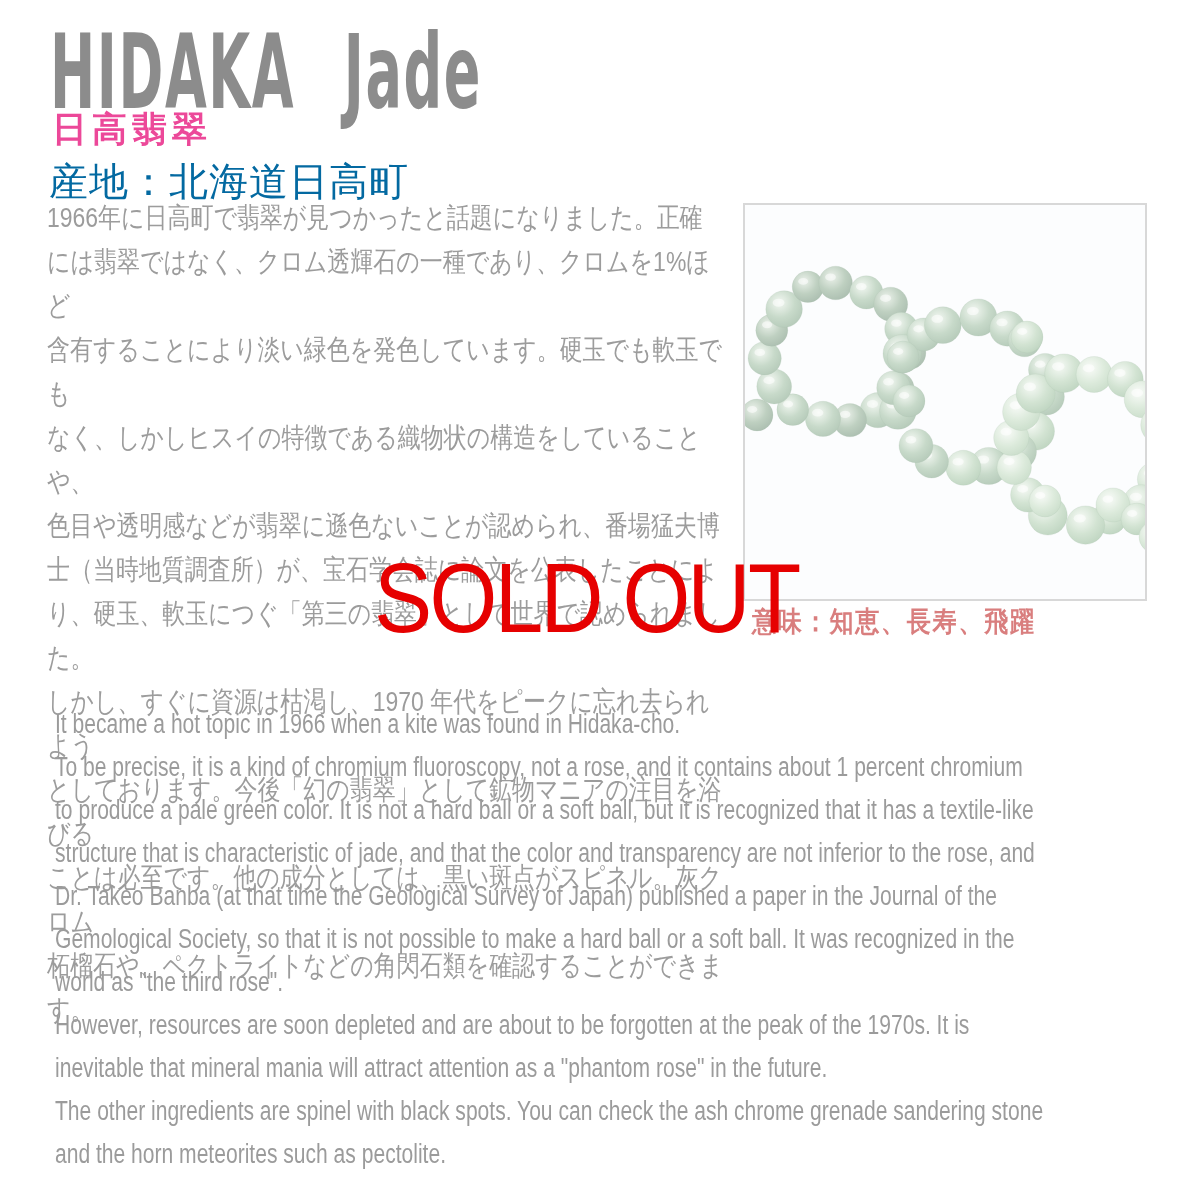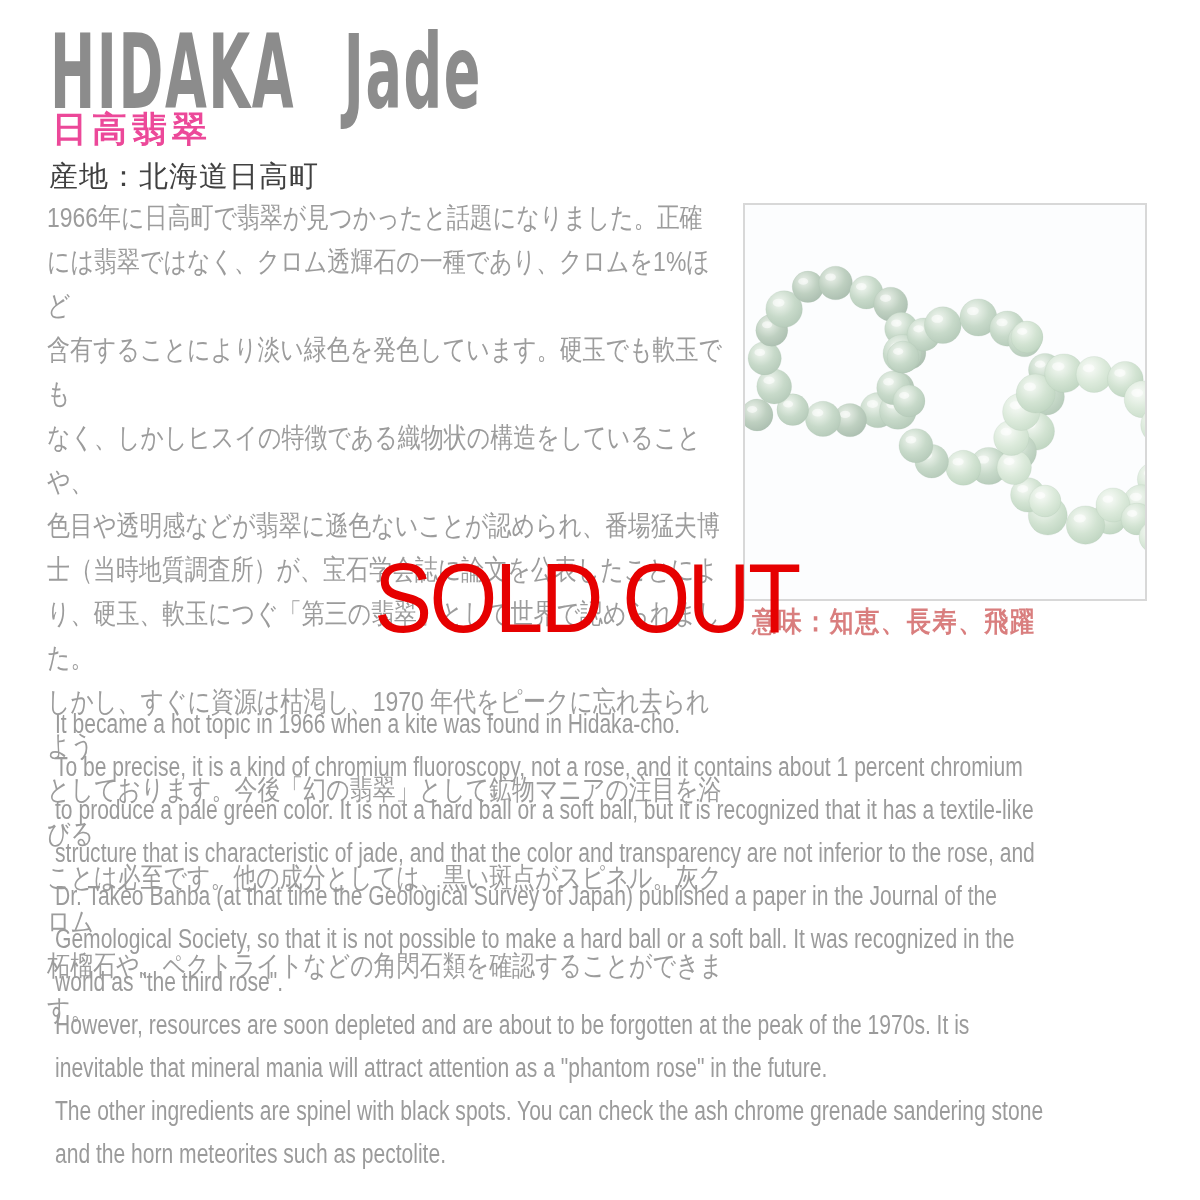--- a/index.html
+++ b/index.html
@@ -14,21 +14,21 @@
     letter-spacing:3px;word-spacing:54px;white-space:nowrap;
     transform:scaleX(0.52);transform-origin:0 0;
   }
   .title-jp{
     position:absolute;left:52px;top:110px;
     font-weight:700;font-size:35px;line-height:1.1;color:#ec4899;
     letter-spacing:5px;white-space:nowrap;
   }
   .origin{
     position:absolute;left:49px;top:159px;
-    font-size:29px;line-height:1.2;color:#404040;letter-spacing:1px;white-space:nowrap;
+    font-size:39px;line-height:1.2;color:#0369a1;letter-spacing:1px;white-space:nowrap;
   }
   .desc-jp{
     position:absolute;left:47px;top:196px;width:830px;
     font-size:28px;line-height:44px;color:#9c9c9c;
     white-space:pre-line;transform:scaleX(0.82);transform-origin:0 0;
   }
   .photo-frame{
     position:absolute;left:743px;top:203px;width:404px;height:398px;
     border:2px solid #d8d8d8;box-sizing:border-box;background:#fcfdfe;
   }

